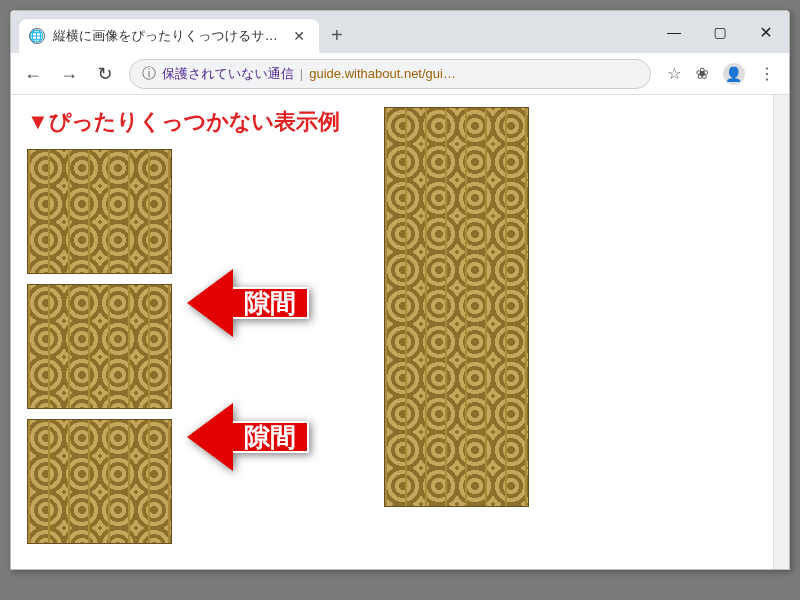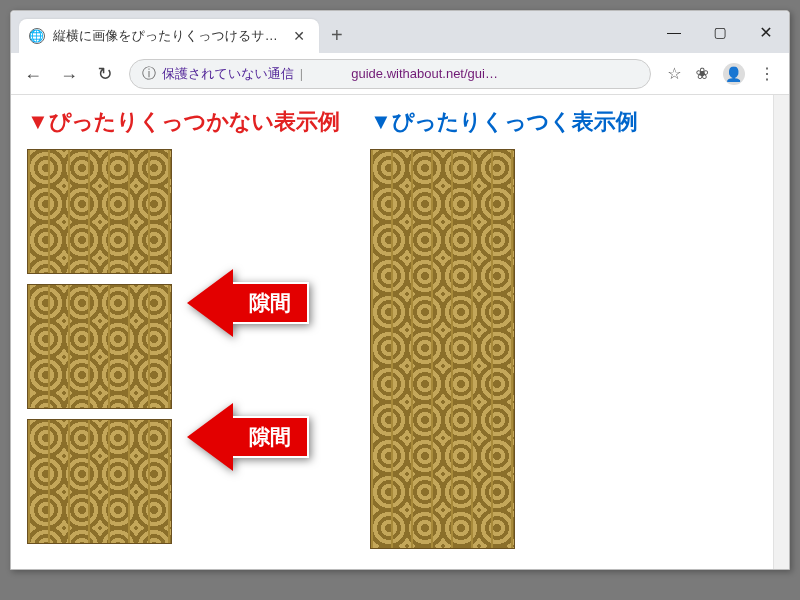--- a/index.html
+++ b/index.html
@@ -88,37 +88,37 @@
       align-items: center;
       padding: 0 12px;
       gap: 6px;
       font-size: 13px;
       color: #555;
       overflow: hidden;
     }
     .addr-info { font-size: 14px; color: #666;}
     .addr-sec { white-space: nowrap; overflow: hidden; text-overflow: ellipsis; color:#4c1d95;}
     .addr-divider { color:#999;}
-    .addr-url { white-space: nowrap; overflow: hidden; text-overflow: ellipsis; color:#701a75;margin-left:42px;}
+    .addr-url { white-space: nowrap; overflow: hidden; text-overflow: ellipsis; color:#a16207;}
     .right-icons { display: flex; align-items: center; gap: 14px; padding: 0 4px;}
     .right-icons .icon { font-size: 16px; color: #555;}
     .avatar { width: 22px; height: 22px; border-radius: 50%; background: #ddd; display:flex; align-items:center; justify-content:center; font-size:14px; color:#888;}
     
     .page {
       flex: 1;
       background: #fff;
       position: relative;
       overflow: hidden;
       display: flex;
     }
     .content {
       flex: 1;
       padding: 12px 16px;
       display: flex;
-      gap: 30px;
+      gap: 44px;
     }
     .scrollbar {
       width: 16px;
       background: #f1f1f1;
       border-left: 1px solid #e1e1e1;
     }
     .col { flex: 0 0 auto; }
     .heading {
       font-size: 22px;
       font-weight: bold;
@@ -148,24 +148,24 @@
     .gap-arrow.g1 { top: 162px; }
     .gap-arrow.g2 { top: 296px; }
     .arrow-head {
       width: 0; height: 0;
       border-top: 34px solid transparent;
       border-bottom: 34px solid transparent;
       border-right: 46px solid #e30000;
     }
     .arrow-body {
       width: 76px;
-      height: 42px;
+      height: 32px;
       background: #e30000;
       color: #fff;
-      font-size: 21px;
+      font-size: 26px;
       font-weight: bold;
       display: flex;
       align-items: center;
       justify-content: center;
       border: 2px solid #fff;
       border-left: none;
     }
     .right-col .pattern-strip {
       width: 145px;
       height: 400px;
@@ -226,21 +226,20 @@
           <div class="arrow-head"></div>
           <div class="arrow-body">隙間</div>
         </div>
         <div class="gap-arrow g2">
           <div class="arrow-head"></div>
           <div class="arrow-body">隙間</div>
         </div>
       </div>
 
       <div class="col right-col">
-        <div class="heading blue">▼ぴったりくっつく表示例</div>
         <div class="pattern-strip"></div>
       </div>
 
     </div>
     <div class="scrollbar"></div>
   </div>
 
 </div>
 
 </body></html>

